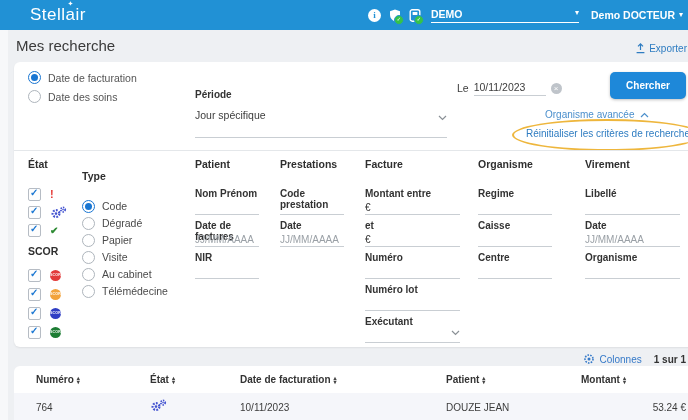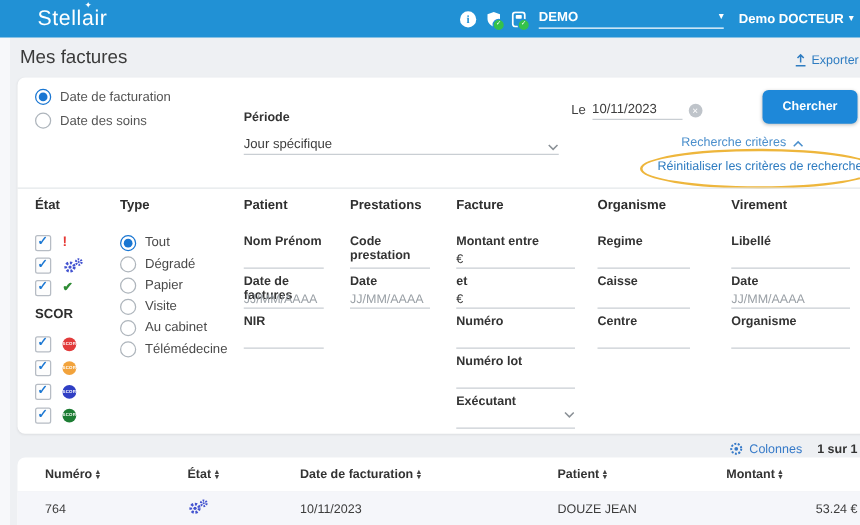--- a/index.html
+++ b/index.html
@@ -33,42 +33,42 @@
   .card1{position:absolute;left:14px;top:62px;width:682px;height:285px;background:#fff;
          border-radius:6px;box-shadow:0 1px 2px rgba(0,0,0,.07);}
   .radio,.radio-sel{width:11px;height:11px;border-radius:50%;border:1px solid #aeb5bc;background:#fff;flex:none;}
   .radio-sel{border-color:#1976d2;position:relative;}
   .radio-sel::after{content:"";position:absolute;left:2px;top:2px;width:7px;height:7px;border-radius:50%;background:#1976d2;}
   .rg{position:absolute;left:14px;top:9px;}
   .rg-row{display:flex;align-items:center;gap:7px;margin-bottom:6px;font-size:10.5px;color:#555;}
   .periode{position:absolute;left:181px;top:22px;width:252px;}
   .flabel{font-size:10px;font-weight:bold;color:#333;}
   .sel-line{border-bottom:1px solid #c9ced3;display:flex;justify-content:space-between;align-items:flex-end;
-            padding-bottom:2px;margin-top:7px;cursor:pointer;}
+            padding-bottom:16px;margin-top:7px;cursor:pointer;}
   .sel-line .val{font-size:10.5px;color:#3d3d3d;}
   .datefield{position:absolute;left:443px;top:15px;display:flex;align-items:flex-end;gap:5px;}
   .datefield .le{font-size:10.5px;color:#3d3d3d;padding-bottom:2px;}
   .datefield .dline{border-bottom:1px solid #c9ced3;width:72px;}
   .datefield input{border:none;outline:none;width:100%;font-size:10.5px;color:#3d3d3d;padding:0 0 2px 0;
                    background:transparent;font-family:inherit;}
   .clear{width:11px;height:11px;border-radius:50%;background:#bfc4ca;color:#fff;font-size:8px;line-height:11px;
          text-align:center;margin-bottom:2px;cursor:pointer;}
   .clear::before{content:"×";}
   .btn{position:absolute;right:10px;top:10px;width:76px;height:27px;background:#1e88d9;border:none;border-radius:5px;
        color:#fff;font-size:10px;font-weight:bold;font-family:inherit;cursor:pointer;box-shadow:0 1px 3px rgba(0,0,0,.25);}
   .adv{position:absolute;top:47px;left:531px;display:flex;align-items:center;gap:5px;color:#4b8fcc;
        font-size:10px;cursor:pointer;}
   .reset{position:absolute;top:66px;left:512px;width:164px;text-align:center;color:#2e7cc1;font-size:10px;cursor:pointer;}
   .ellipse{position:absolute;top:57px;left:498px;width:186px;height:28px;border:2px solid #eeb63c;
            border-radius:50%;pointer-events:none;}
   .divider{position:absolute;top:88px;left:0;width:100%;border-top:1px solid #e4e7ea;}
   
   .col{position:absolute;top:96px;}
   .col-h{font-size:10.5px;font-weight:bold;color:#2f2f2f;margin-bottom:18px;}
-  .c-etat{left:14px;} .c-type{left:82px;}
+  .c-etat{left:14px;} .c-type{left:68px;margin-top:12px;}
   .c-patient{left:181px;width:64px;} .c-prest{left:266px;width:64px;}
   .c-fact{left:351px;width:95px;} .c-org{left:464px;width:74px;} .c-vir{left:571px;width:95px;}
   .er{display:flex;align-items:center;gap:9px;height:13px;margin-bottom:5px;}
   .cb{width:11px;height:11px;border:1px solid #b6bcc4;border-radius:2px;background:#fdfdfd;position:relative;flex:none;cursor:pointer;}
   .cb::after{content:"✓";position:absolute;left:1px;top:-2px;color:#1976d2;font-size:10px;font-weight:bold;}
   .warn{color:#e53935;font-weight:bold;font-size:11px;line-height:11px;}
   .okc{color:#2e8b34;font-weight:bold;font-size:10px;line-height:11px;}
   .scor-h{font-size:10.5px;font-weight:bold;color:#2f2f2f;margin:8px 0 12px;}
   .er2{display:flex;align-items:center;gap:9px;height:12px;margin-bottom:7px;}
   .sbadge{width:11px;height:11px;border-radius:50%;color:#fff;font-size:3.5px;font-weight:bold;
@@ -129,21 +129,21 @@
     </div>
     <div class="user">
       <span class="val">Demo DOCTEUR</span>
       <span class="caret">▾</span>
     </div>
   </div>
 </div>
 
 <div class="left-strip"></div>
 
-<div class="page-title">Mes factures</div>
+<div class="page-title">Mes recherche</div>
 <div class="export-link">
   <svg width="11" height="11" viewBox="0 0 11 11">
     <path d="M5.5 1.2 L5.5 7 M3 3.4 L5.5 0.9 L8 3.4 M1.6 9.6 L9.4 9.6" stroke="#2e7cc1" stroke-width="1.2" fill="none"></path>
   </svg>
   <span>Exporter</span>
 </div>
 
 <div class="card1">
   <div class="rg">
     <div class="rg-row">
@@ -170,21 +170,21 @@
     <span class="le">Le</span>
     <span class="dline">
       <input value="10/11/2023" style="">
     </span>
     <span class="clear"></span>
   </div>
 
   <button class="btn">Chercher</button>
 
   <div class="adv">
-    <span>Recherche critères</span>
+    <span>Organisme avancée</span>
     <svg width="9" height="6" viewBox="0 0 9 6">
       <polyline points="1,5 4.5,1.5 8,5" fill="none" stroke="#4b8fcc" stroke-width="1.2"></polyline>
     </svg>
   </div>
   <div class="reset">Réinitialiser les critères de recherche</div>
   <div class="ellipse"></div>
 
   <div class="divider"></div>
 
   <div class="col c-etat">
@@ -222,21 +222,21 @@
     <div class="er2">
       <span class="cb"></span>
       <span class="sbadge" style="background:#1d7d34">SCOR</span>
     </div>
   </div>
 
   <div class="col c-type">
     <div class="col-h">Type</div>
     <div class="tr-row">
       <span class="radio-sel"></span>
-      <span>Tout</span>
+      <span>Code</span>
     </div>
     <div class="tr-row">
       <span class="radio"></span>
       <span>Dégradé</span>
     </div>
     <div class="tr-row">
       <span class="radio"></span>
       <span>Papier</span>
     </div>
     <div class="tr-row">

